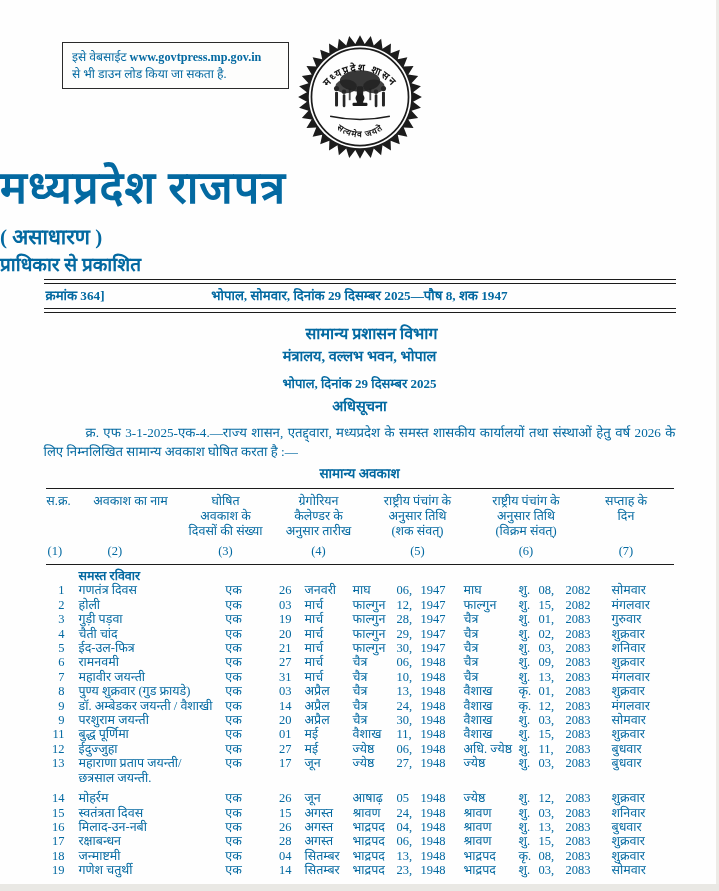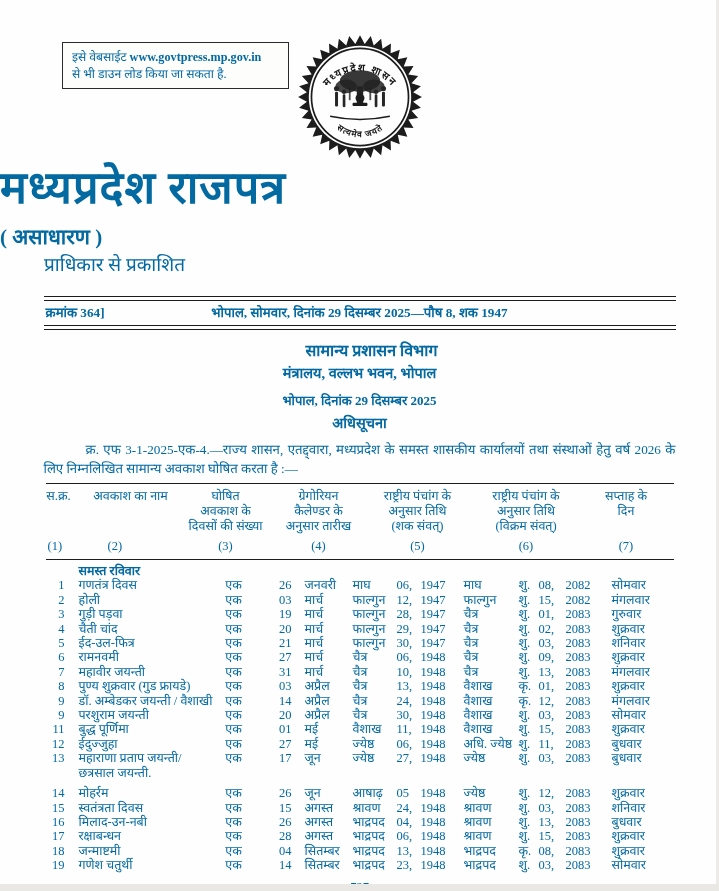--- a/index.html
+++ b/index.html
@@ -29,24 +29,24 @@
 
   
   .masthead{ text-align:left; }
   .gazette-title{
     margin-top:3px;
     font-size:45px;line-height:48px;font-weight:700;
     letter-spacing:1px;
     font-family:"Liberation Serif","DejaVu Serif",serif;
   }
   .gazette-sub{margin-top:13px;font-size:21px;line-height:24px;font-weight:700;}
-  .gazette-tag{margin-top:5px;font-size:19px;line-height:22px;font-weight:400;padding-left:44px;}
-
-  
-  .band{width:632px;margin:20px auto 0 auto;}
+  .gazette-tag{margin-top:5px;font-size:19px;line-height:22px;font-weight:700;}
+
+  
+  .band{width:632px;margin:3px auto 0 auto;}
   .rule-double{height:3px;border-top:1.7px solid #1c1c1c;border-bottom:1.2px solid #1c1c1c;}
   .band-row{position:relative;height:24px;line-height:24px;font-size:13.2px;font-weight:700;text-align:center;}
   .band-serial{position:absolute;left:2px;top:0;font-weight:700;}
 
   
   .center{text-align:center;}
   .dept-name{margin-top:10px;font-size:16px;line-height:21px;font-weight:700;padding-left:24px;}
   .dept-addr{margin-top:2px;font-size:14.5px;line-height:20px;font-weight:700;}
   .place-date{margin-top:9px;font-size:13px;line-height:18px;font-weight:700;}
   .notice-type{margin-top:3px;font-size:14.5px;line-height:20px;font-weight:700;}
@@ -152,20 +152,21 @@
     <div class="rule-double"></div>
   </div>
 
   <div class="center dept-name">सामान्य प्रशासन विभाग</div>
   <div class="center dept-addr">मंत्रालय, वल्लभ भवन, भोपाल</div>
   <div class="center place-date">भोपाल, दिनांक 29 दिसम्बर 2025</div>
   <div class="center notice-type">अधिसूचना</div>
 
   <div class="para">क्र. एफ 3-1-2025-एक-4.—राज्य शासन, एतद्द्वारा, मध्यप्रदेश के समस्त शासकीय कार्यालयों तथा संस्थाओं हेतु वर्ष 2026 के लिए निम्नलिखित सामान्य अवकाश घोषित करता है :—</div>
 
+  <div class="tbl-title">सामान्य अवकाश</div>
   <div class="tbl">
     <div class="rule-heavy"></div>
     <div class="t-head">
         <div class="h-cell a-left">
           <div>स.क्र.</div>
         </div>
         <div class="h-cell a-left pad-left">
           <div>अवकाश का नाम</div>
         </div>
         <div class="h-cell">

